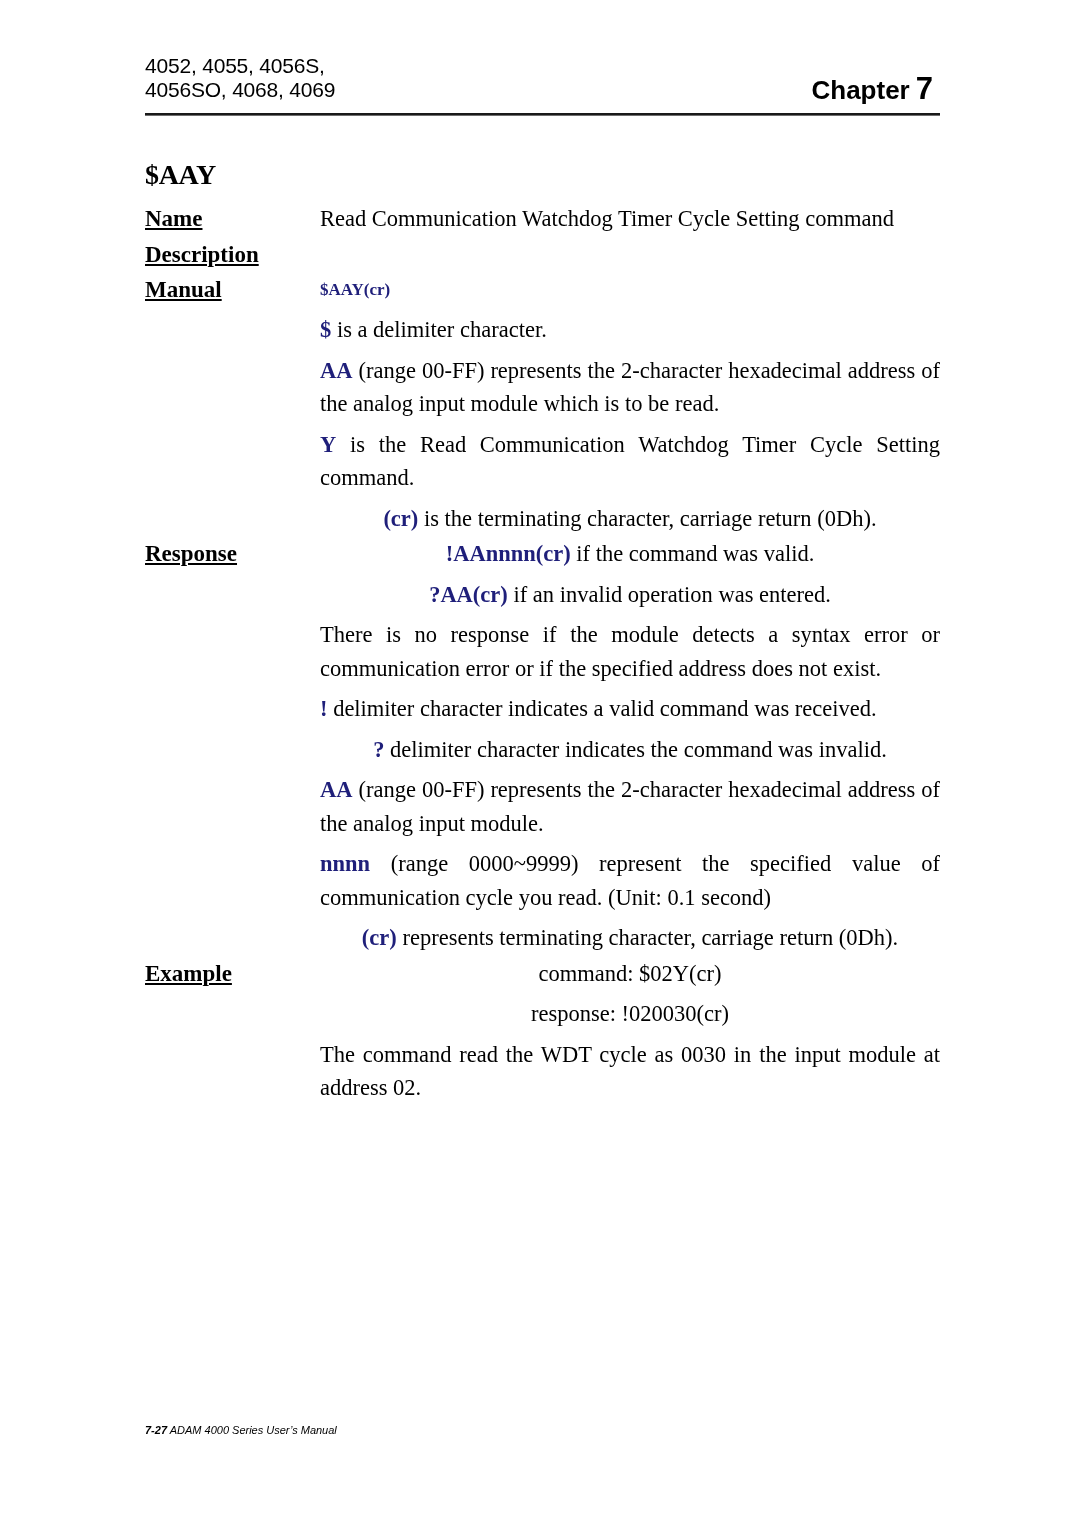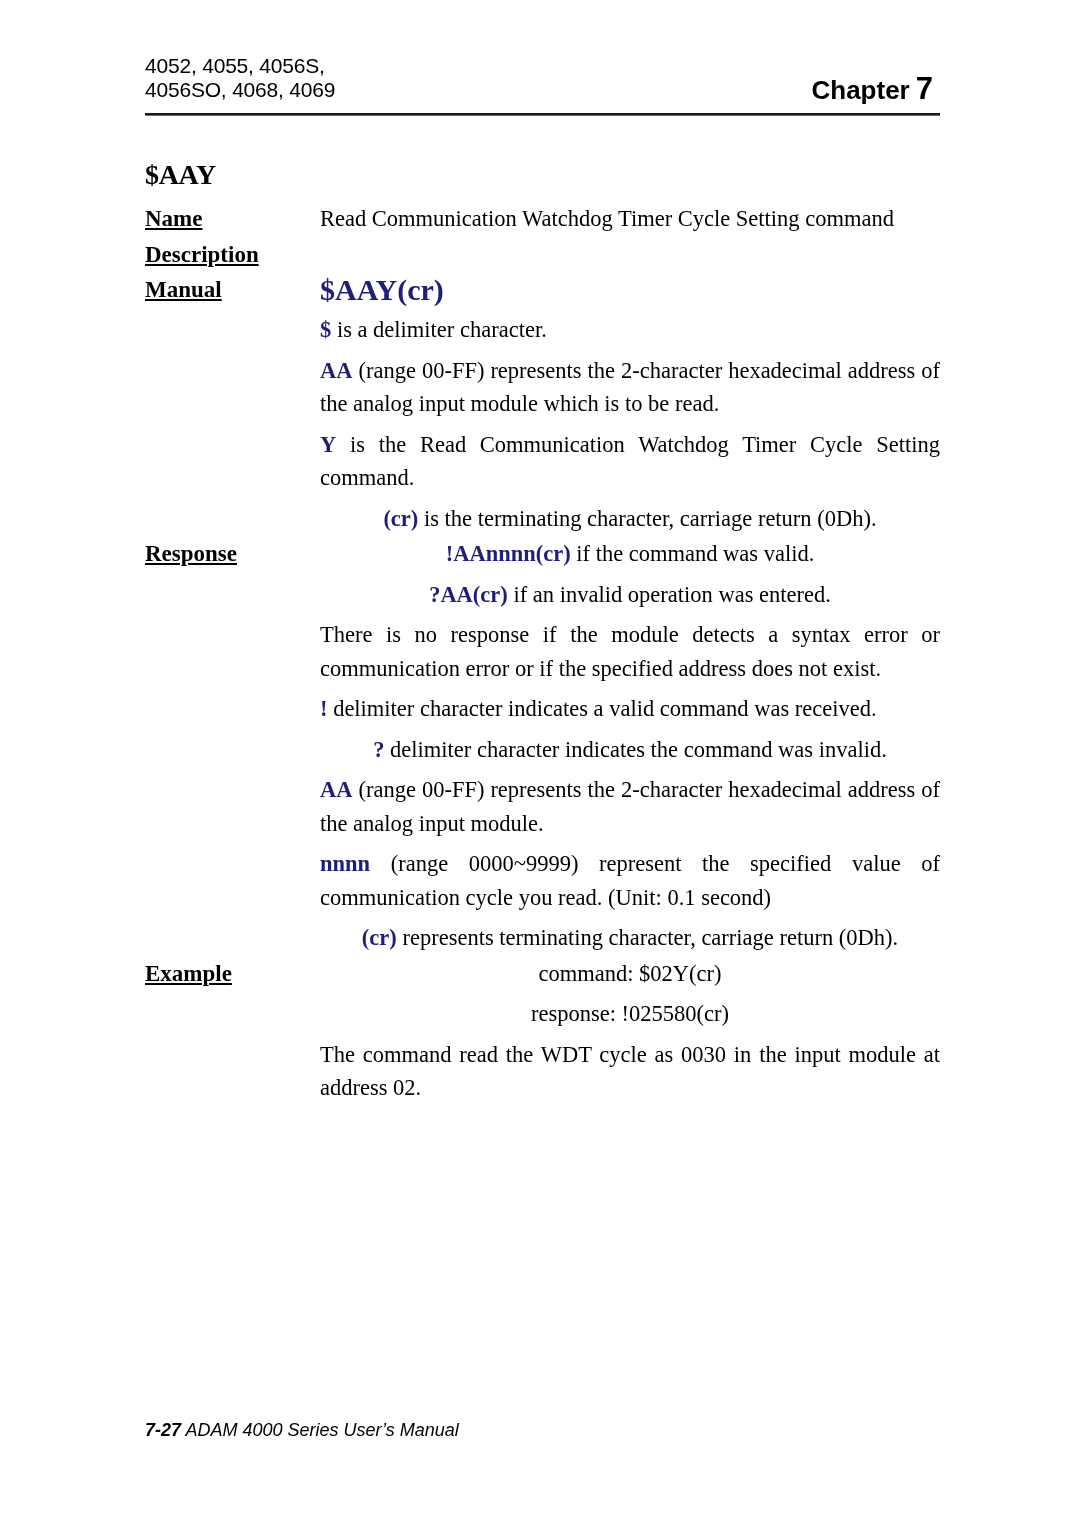--- a/index.html
+++ b/index.html
@@ -110,34 +110,34 @@
   }
 
   
   .tok {
     color: #1f1f7a;
     font-weight: bold;
   }
   .code-line {
     color: #1f1f7a;
     font-weight: bold;
-    font-size: 30px;
+    font-size: 17px;
     line-height: 33.5px;
     margin: 0 0 7px 0;
   }
 
   
   #page-footer {
     position: absolute;
     left: 145px;
     top: 1418px;
     width: 795px;
     font-family: "Liberation Sans", "DejaVu Sans", sans-serif;
     font-style: italic;
-    font-size: 18px;
+    font-size: 11px;
     line-height: 24px;
     color: #000;
   }
   #page-footer .pagenum {
     font-weight: bold;
     font-style: italic;
   }
   #page-footer .foot-text {
     font-weight: normal;
     font-style: italic;
@@ -220,21 +220,21 @@
       <p class="para nojust">
         <span class="tok">(cr)</span><span> represents terminating character, carriage return (0Dh).</span>
       </p>
     </div>
   </div>
 
   <div class="row">
     <div class="row-label">Example</div>
     <div class="row-body">
       <p class="para nojust">command: $02Y(cr)</p>
-      <p class="para nojust">response: !025580(cr)</p>
+      <p class="para nojust">response: !020030(cr)</p>
       <p class="para">The command read the WDT cycle as 0030 in the input module at address 02.</p>
     </div>
   </div>
 
 </div>
 
 <div id="page-footer">
   <span class="pagenum">7-27</span><span> </span><span class="foot-text">ADAM 4000 Series User’s Manual</span>
 </div>
 

